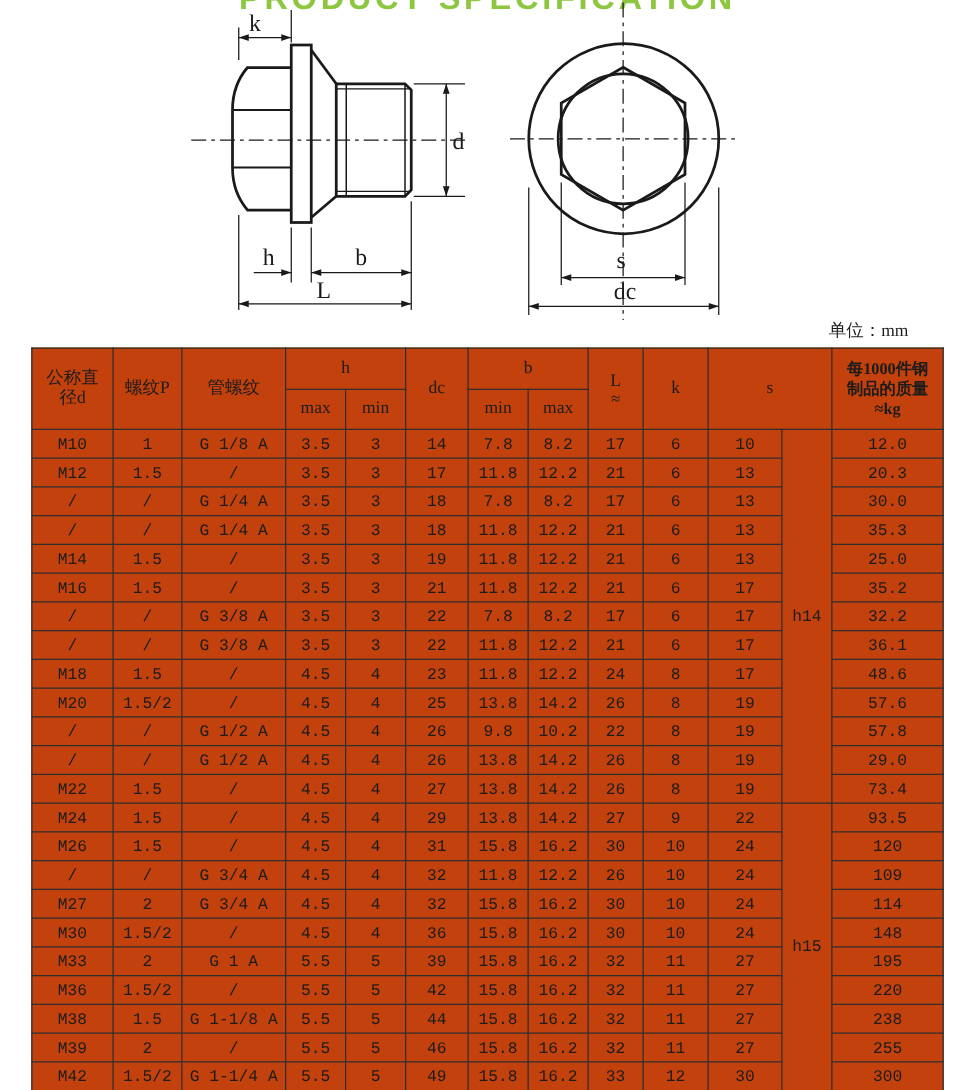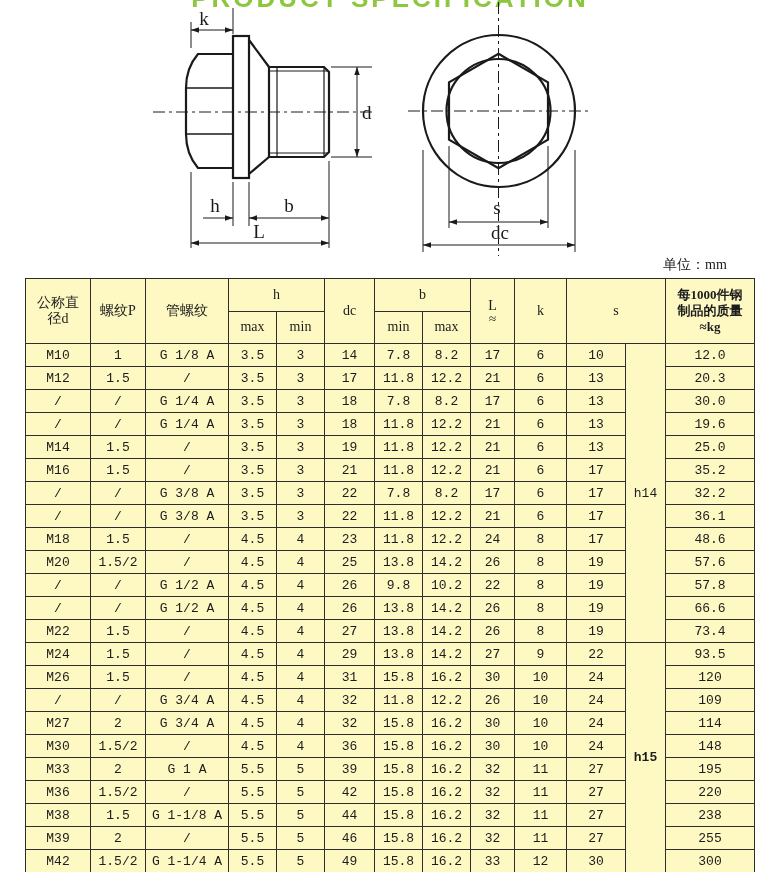--- a/index.html
+++ b/index.html
@@ -11,36 +11,36 @@
          font-family:"Liberation Sans","DejaVu Sans",sans-serif;
          font-size:26px;font-weight:800;letter-spacing:3px;color:#8dc63f;}
 
   .drawing-svg{position:absolute;top:0;left:0;}
   .dimtext{font-family:"Liberation Serif","DejaVu Serif",serif;font-size:19px;fill:#1a1a1a;}
 
   .unit-label{position:absolute;top:256px;left:663px;font-size:14px;color:#1c1c1c;
               font-family:"Liberation Serif","DejaVu Serif",serif;text-align:center;}
 
   table.spec{position:absolute;top:278px;left:25px;border-collapse:collapse;table-layout:fixed;
-             width:729px;background:#fef9c3;}
+             width:729px;background:#c2410c;}
   table.spec th, table.spec td{border:1px solid #2e2e2e;padding:0;text-align:center;
              vertical-align:middle;overflow:hidden;}
   table.spec thead th{font-weight:normal;font-size:14px;line-height:1.15;
              font-family:"Liberation Serif","DejaVu Serif",serif;}
   .hdr-row-1 th{height:32px;}
   .hdr-row-2 th{height:31px;font-family:"Liberation Mono","DejaVu Sans Mono",monospace;font-size:13px;margin-top:25px;}
   .latin-hdr{font-size:17px;}
   .approx{display:block;font-size:13px;line-height:0.8;}
   .wrap-d{width:52px;margin:0 auto;}
   .wrap-mass{width:80px;margin:0 auto;font-size:13px;}
   .wrap-mass span{display:block;line-height:1.25;font-weight:bold;}
   table.spec tbody td{height:22px;font-family:"Liberation Mono","DejaVu Sans Mono",monospace;
              font-size:13px;white-space:nowrap;}
   td.tol-cell{font-family:"Liberation Mono","DejaVu Sans Mono",monospace;font-size:13px;}
-  td.tol-bottom{vertical-align:bottom;padding-bottom:32px;font-weight:bold;}
+  td.tol-bottom{vertical-align:bottom;padding-bottom:32px;}
 </style>
 </head>
 <body>
 
 <div id="page">
 
   <div class="title">PRODUCT SPECIFICATION</div>
 
   <svg class="drawing-svg" width="780" height="262" viewBox="0 0 780 262">
     <g stroke="#1a1a1a" fill="none">
@@ -210,21 +210,21 @@
           <td>/</td>
           <td>G 1/4 A</td>
           <td>3.5</td>
           <td>3</td>
           <td>18</td>
           <td>11.8</td>
           <td>12.2</td>
           <td>21</td>
           <td>6</td>
           <td>13</td>
-          <td>19.6</td>
+          <td>35.3</td>
         </tr>
         <tr>
           <td>M14</td>
           <td>1.5</td>
           <td>/</td>
           <td>3.5</td>
           <td>3</td>
           <td>19</td>
           <td>11.8</td>
           <td>12.2</td>
@@ -322,21 +322,21 @@
           <td>/</td>
           <td>G 1/2 A</td>
           <td>4.5</td>
           <td>4</td>
           <td>26</td>
           <td>13.8</td>
           <td>14.2</td>
           <td>26</td>
           <td>8</td>
           <td>19</td>
-          <td>66.6</td>
+          <td>29.0</td>
         </tr>
         <tr>
           <td>M22</td>
           <td>1.5</td>
           <td>/</td>
           <td>4.5</td>
           <td>4</td>
           <td>27</td>
           <td>13.8</td>
           <td>14.2</td>

